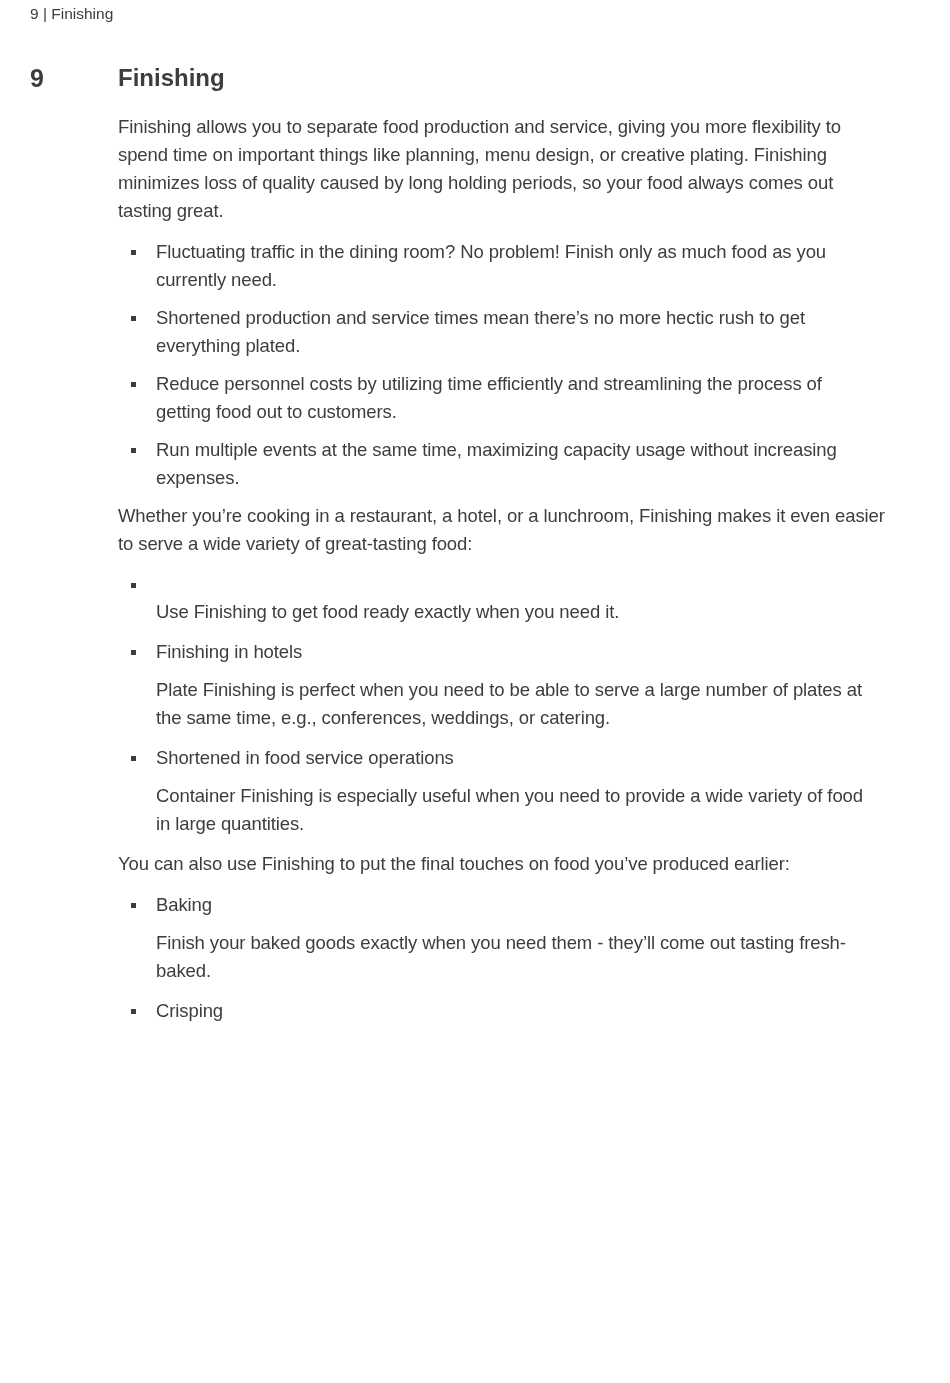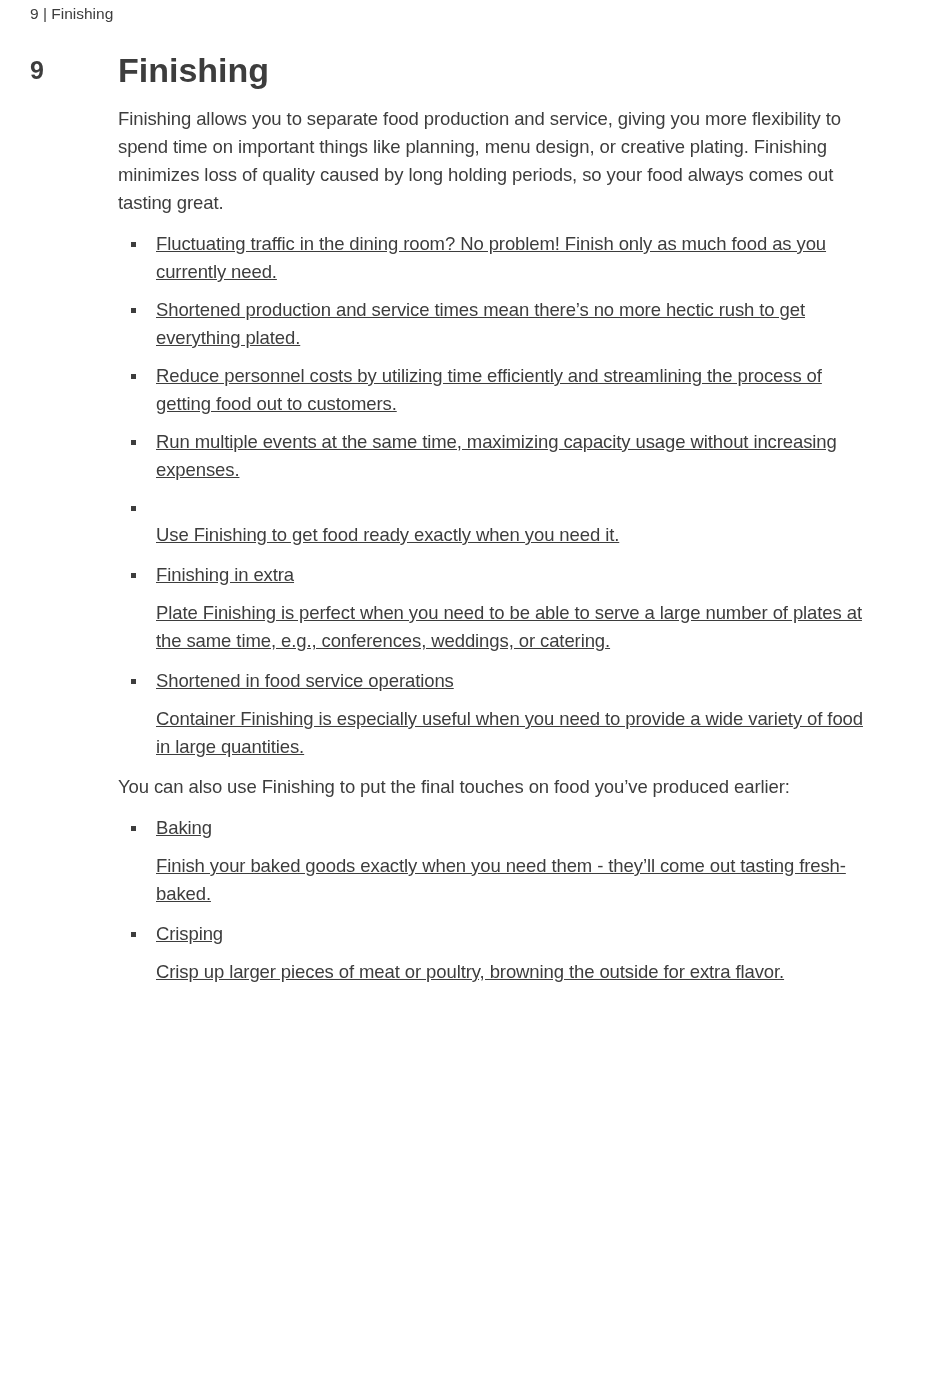--- a/index.html
+++ b/index.html
@@ -34,40 +34,40 @@
     min-height: 32px;
   }
   .chapter-number {
     position: absolute;
     left: 30px; top: 0;
     font-size: 25px;
     font-weight: 700;
     line-height: 32px;
   }
   .chapter-title {
-    margin: 0 64px 0 118px;
-    font-size: 34px;
+    margin: 8px 64px 0 118px;
+    font-size: 24px;
     font-weight: 700;
     line-height: 32px;
   }
   .para {
     margin: 0 63px 13px 118px;
     font-size: 18.5px;
     line-height: 28px;
     letter-spacing: -0.1px;
   }
   ul.bullets {
     list-style: none;
     margin: 0 64px 3px 118px;
     padding: 0;
     font-size: 18.5px;
     line-height: 28px;
     letter-spacing: -0.1px;
   }
-  ul.bullets > li { display: block; margin: 0 8px 10px 0; text-decoration: underline; }
+  ul.bullets > li { display: block; margin: 0 8px 10px 0; }
   .bullet-row { display: flex; align-items: flex-start; }
   .bullet {
     flex: 0 0 auto;
     width: 5px; height: 5px;
     background: #3d3d3d;
     margin: 12px 0 0 13px;
   }
   .bullet-text { margin-left: 20px; }
   .sub-desc {
     margin: 10px 0 12px 38px;
@@ -121,32 +121,33 @@
         </div>
       </li>
       <li>
         <div class="bullet-row">
           <span class="bullet"></span>
           <span class="bullet-text">Run multiple events at the same time, maximizing capacity usage without increasing expenses.</span>
         </div>
       </li>
     </ul>
 
+    <p class="para">Whether you’re cooking in a restaurant, a hotel, or a lunchroom, Finishing makes it even easier to serve a wide variety of great-tasting food:</p>
 
     <ul class="bullets">
       <li>
         <div class="bullet-row">
           <span class="bullet"></span>
         </div>
         <p class="sub-desc">Use Finishing to get food ready exactly when you need it.</p>
       </li>
       <li>
         <div class="bullet-row">
           <span class="bullet"></span>
-          <span class="bullet-text">Finishing in extra</span>
+          <span class="bullet-text">Finishing in hotels</span>
         </div>
         <p class="sub-desc">Plate Finishing is perfect when you need to be able to serve a large number of plates at the same time, e.g., conferences, weddings, or catering.</p>
       </li>
       <li>
         <div class="bullet-row">
           <span class="bullet"></span>
           <span class="bullet-text">Shortened in food service operations</span>
         </div>
         <p class="sub-desc">Container Finishing is especially useful when you need to provide a wide variety of food in large quantities.</p>
       </li>
@@ -160,20 +161,19 @@
           <span class="bullet"></span>
           <span class="bullet-text">Baking</span>
         </div>
         <p class="sub-desc">Finish your baked goods exactly when you need them - they’ll come out tasting fresh-baked.</p>
       </li>
       <li>
         <div class="bullet-row">
           <span class="bullet"></span>
           <span class="bullet-text">Crisping</span>
         </div>
-        <p class="sub-desc">Crisp up larger pieces of meat or poultry, browning the outside for extra flavor.</p>
       </li>
     </ul>
 
   </main>
 
 
 </div>
 
 </body></html>

